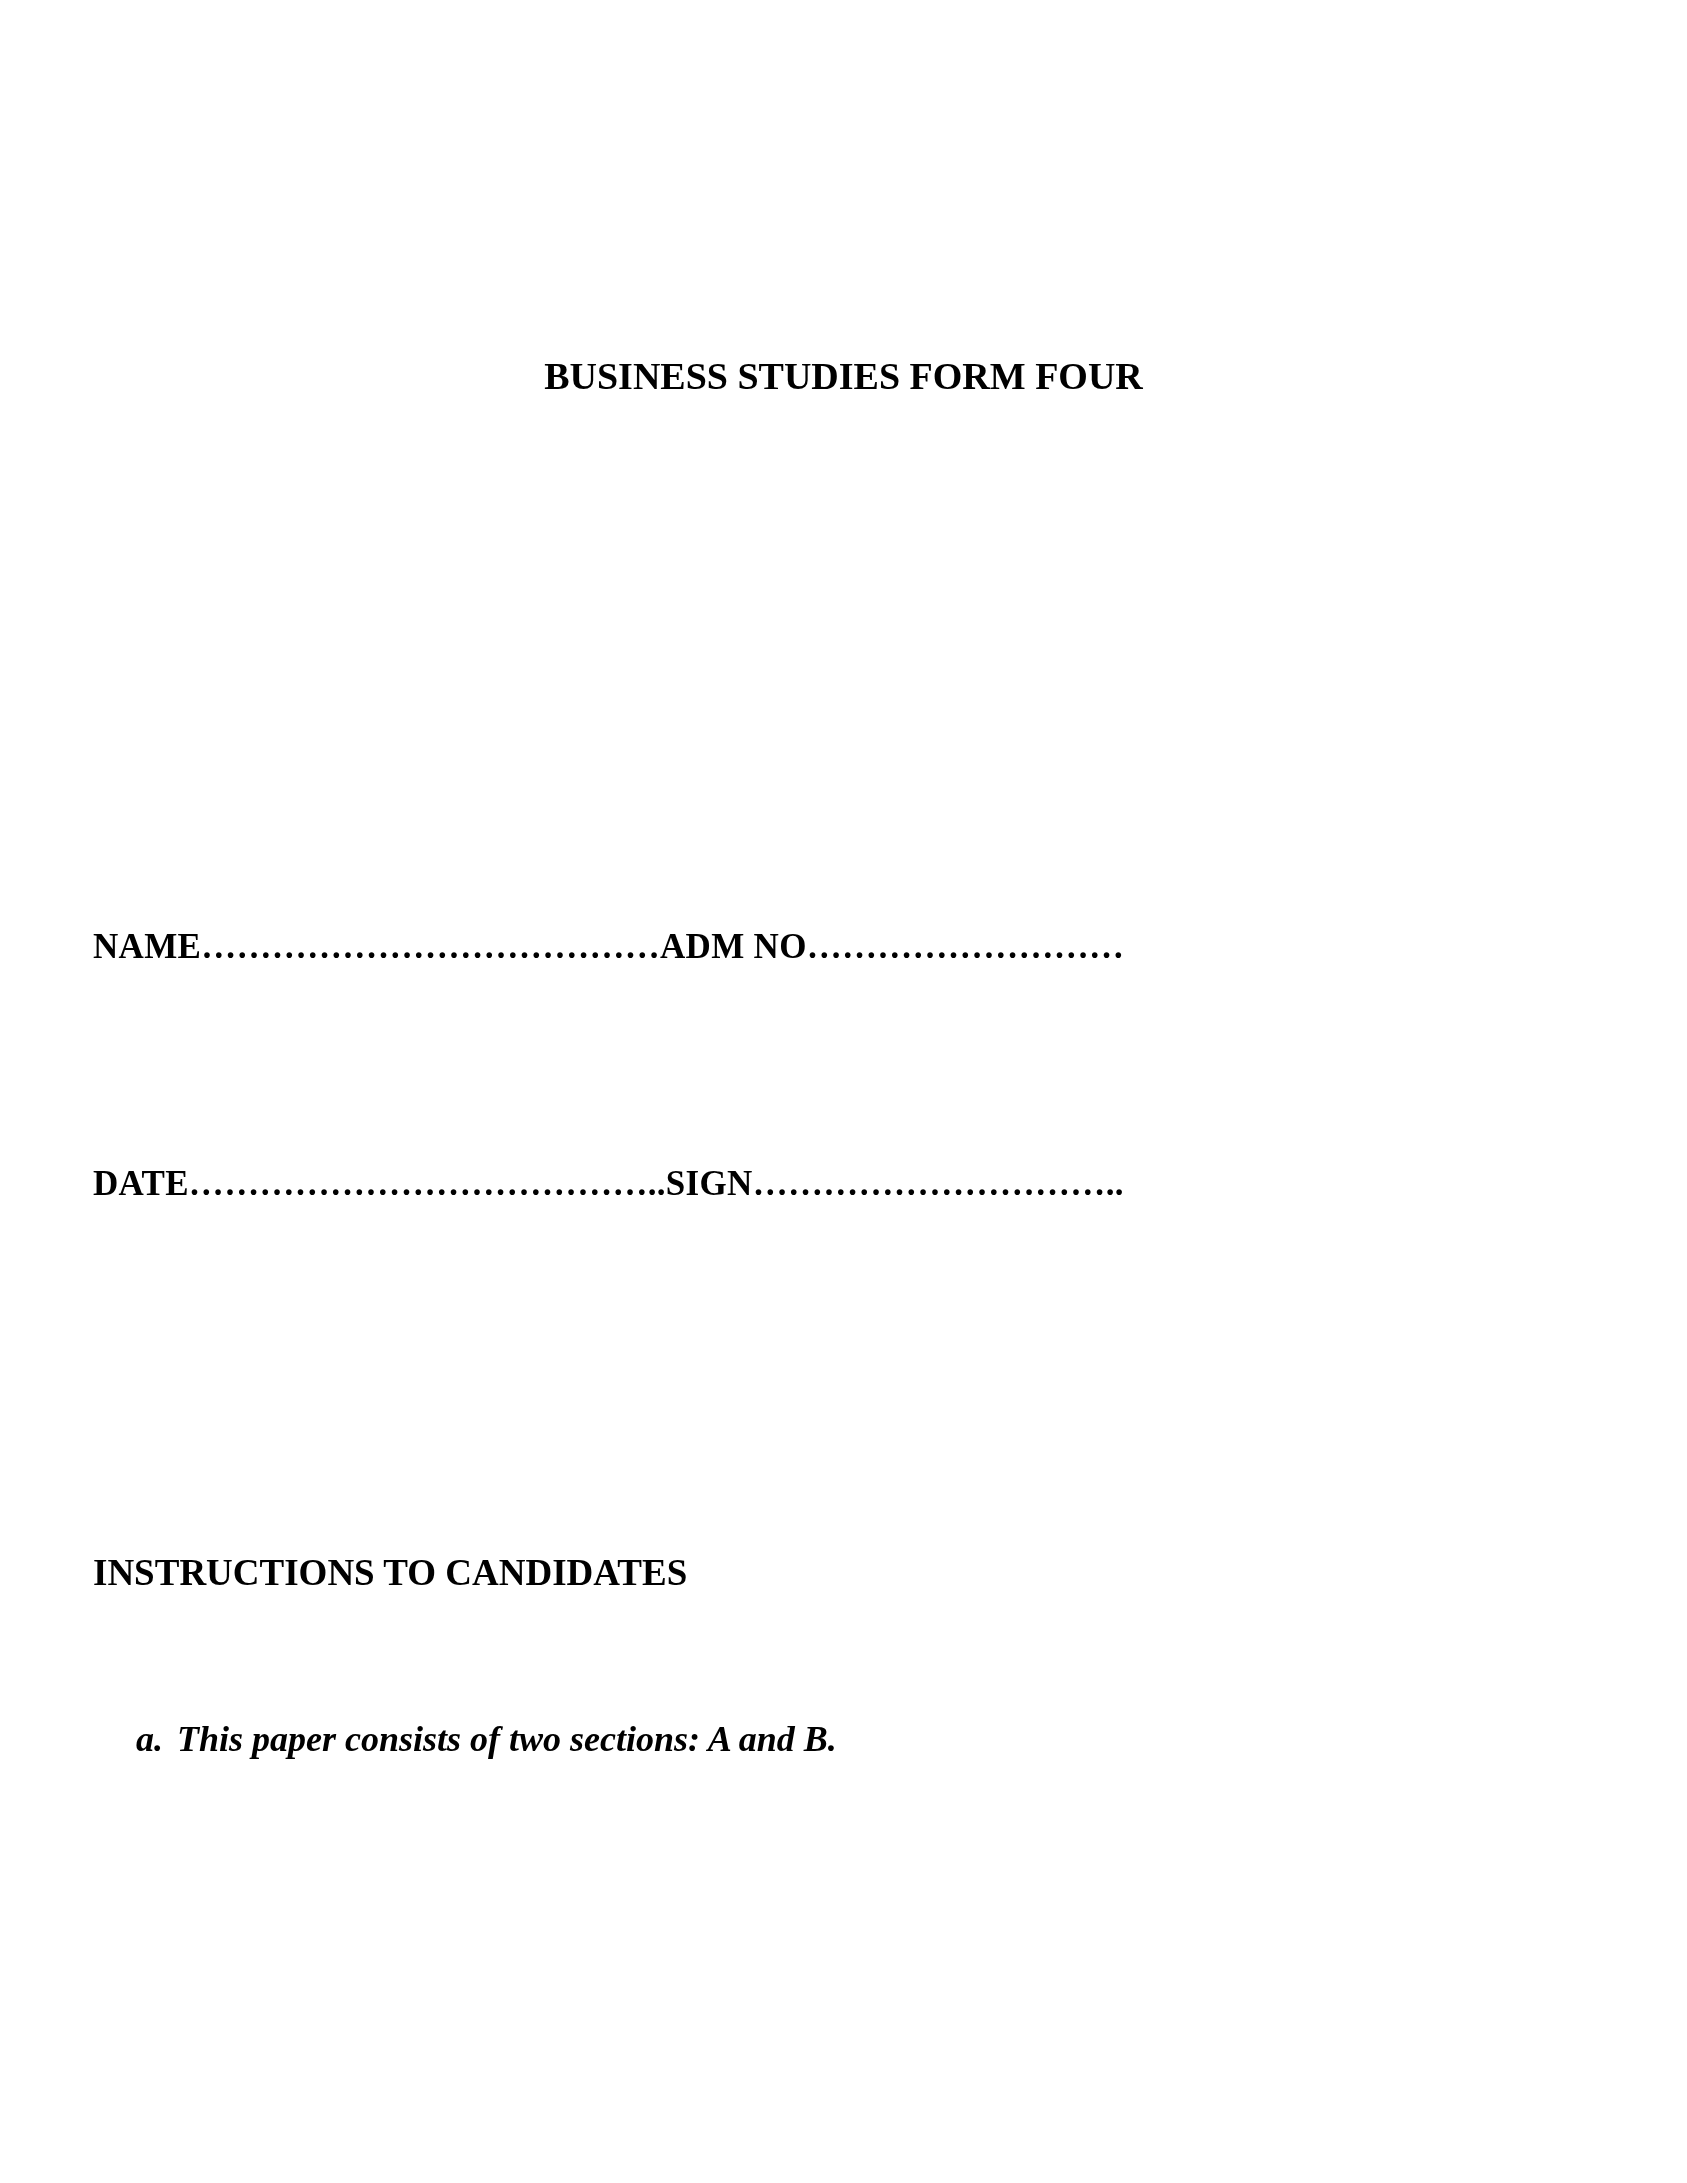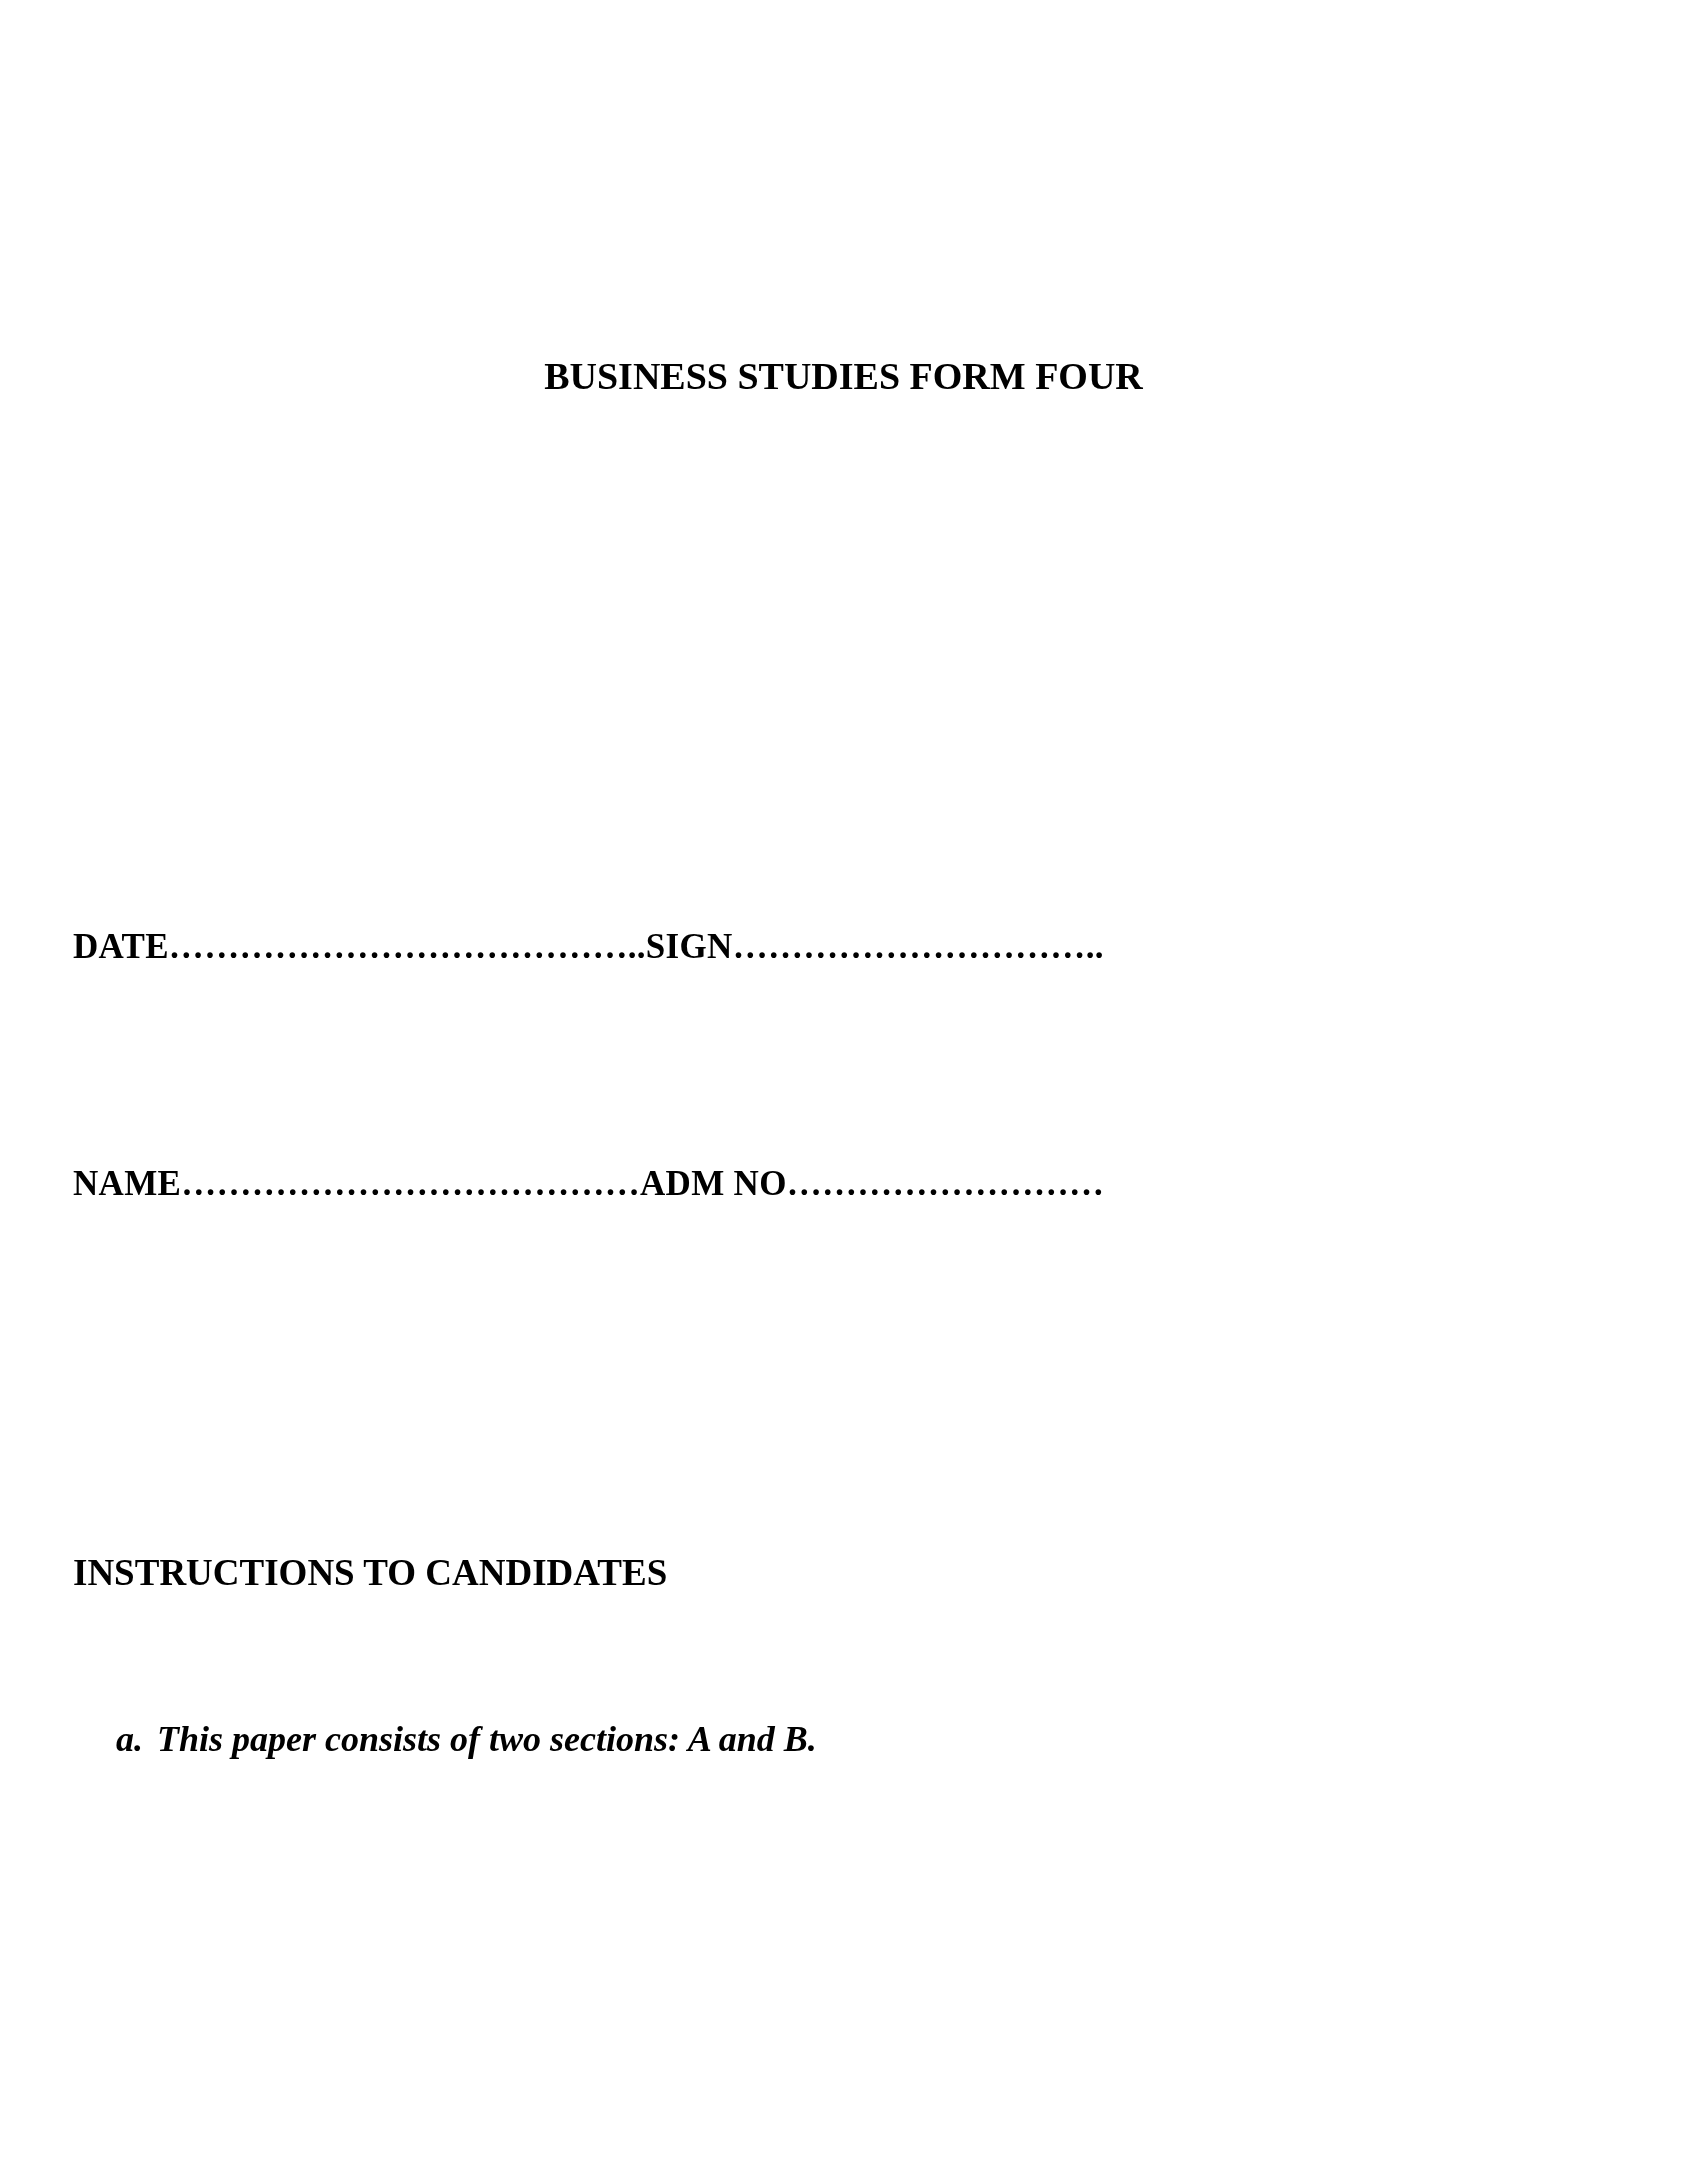--- a/index.html
+++ b/index.html
@@ -8,21 +8,21 @@
     background: #ffffff;
   }
   .page {
     position: relative;
     width: 1687px;
     height: 2183px;
     background: #ffffff;
     color: #000000;
     font-family: "Liberation Serif", "DejaVu Serif", serif;
     box-sizing: border-box;
-    padding: 0 73px;
+    padding: 0 93px;
     overflow: hidden;
   }
   .title-block {
     padding-top: 179px;
     text-align: center;
     font-weight: bold;
     font-size: 38px;
     line-height: 79px;
     white-space: pre-wrap;
   }
@@ -61,22 +61,22 @@
 </head>
 <body>
 
 <div class="page">
 
   <div class="title-block">
     <div>BUSINESS STUDIES FORM FOUR</div>
   </div>
 
   <div class="fields-block">
+    <div>NAME…………………………………ADM NO………………………</div>
     <div>DATE…………………………………..SIGN…………………………..</div>
-    <div>NAME…………………………………ADM NO………………………</div>
   </div>
 
   <div class="instructions-heading">INSTRUCTIONS TO CANDIDATES</div>
 
   <div class="instruction-list">
     <div class="instruction-item">
       <span class="instruction-marker">a.</span>
       <span>This paper consists of two sections: A and B.</span>
     </div>
 

